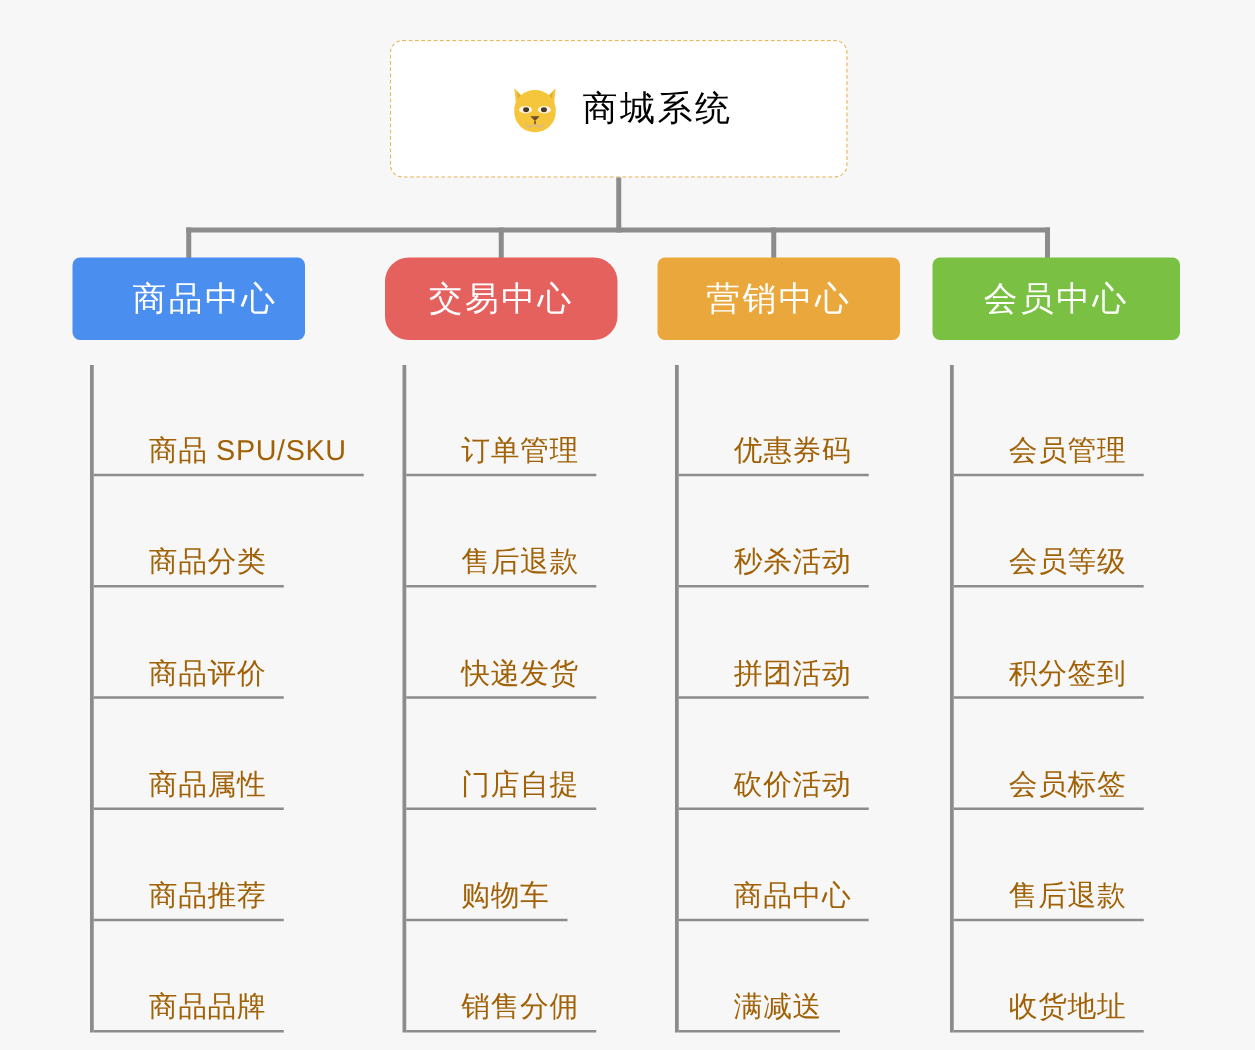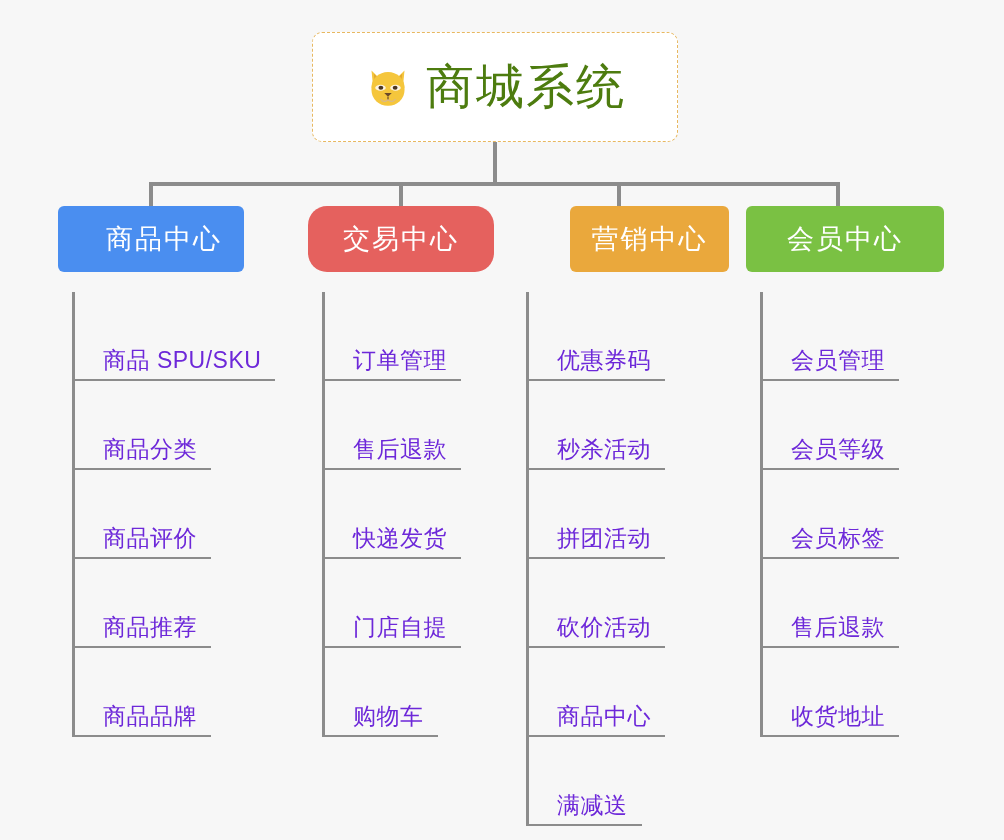--- a/index.html
+++ b/index.html
@@ -42,22 +42,22 @@
     width: 48px;
     height: 48px;
     position: relative;
   }
   .shiba {
     width: 48px;
     height: 48px;
     display: block;
   }
   .root-title {
-    font-size: 48px;
-    color: #4d7c0f;
+    font-size: 28px;
+    color: #000000;
     letter-spacing: 2px;
     white-space: nowrap;
   }
 
   
   .conn {
     position: absolute;
     background: #8c8c8c;
   }
   .conn-v { width: 4px; }
@@ -88,23 +88,23 @@
     padding-left: 0;
   }
   .item {
     position: relative;
     height: 89px;
     display: flex;
     align-items: flex-end;
   }
   .item-label {
     font-size: 23px;
-    color: #6d28d9;
+    color: #a16207;
     white-space: nowrap;
-    padding: 0 14px 6px 28px;
+    padding: 0 14px 6px 44px;
     border-bottom: 2px solid #8c8c8c;
     line-height: 1.1;
     letter-spacing: 0.5px;
   }
 </style>
 </head>
 <body>
 
 <div id="canvas">
 
@@ -148,20 +148,23 @@
         <div class="item">
           <span class="item-label">商品 SPU/SKU</span>
         </div>
         <div class="item">
           <span class="item-label">商品分类</span>
         </div>
         <div class="item">
           <span class="item-label">商品评价</span>
         </div>
         <div class="item">
+          <span class="item-label">商品属性</span>
+        </div>
+        <div class="item">
           <span class="item-label">商品推荐</span>
         </div>
         <div class="item">
           <span class="item-label">商品品牌</span>
         </div>
       </div>
     </div>
     <div class="column" style="left: 308px; width: 186px;">
       <div class="cat-box" style="background: rgb(229, 97, 94); width: 186px; border-radius: 19px;">
         <span>交易中心</span>
@@ -175,27 +178,30 @@
         </div>
         <div class="item">
           <span class="item-label">快递发货</span>
         </div>
         <div class="item">
           <span class="item-label">门店自提</span>
         </div>
         <div class="item">
           <span class="item-label">购物车</span>
         </div>
+        <div class="item">
+          <span class="item-label">销售分佣</span>
+        </div>
       </div>
     </div>
     <div class="column" style="left: 526px; width: 186px;">
-      <div class="cat-box" style="background: rgb(234, 168, 60); width: 159px; margin-left: 44px;">
+      <div class="cat-box" style="background: rgb(234, 168, 60); width: 194px;">
         <span>营销中心</span>
       </div>
-      <div class="items" style="margin-left: 0;">
+      <div class="items" style="margin-left: 14px;">
         <div class="item">
           <span class="item-label">优惠券码</span>
         </div>
         <div class="item">
           <span class="item-label">秒杀活动</span>
         </div>
         <div class="item">
           <span class="item-label">拼团活动</span>
         </div>
         <div class="item">
@@ -214,20 +220,23 @@
         <span>会员中心</span>
       </div>
       <div class="items" style="margin-left: 14px; text-align: center;">
         <div class="item">
           <span class="item-label">会员管理</span>
         </div>
         <div class="item">
           <span class="item-label">会员等级</span>
         </div>
         <div class="item">
+          <span class="item-label">积分签到</span>
+        </div>
+        <div class="item">
           <span class="item-label">会员标签</span>
         </div>
         <div class="item">
           <span class="item-label">售后退款</span>
         </div>
         <div class="item">
           <span class="item-label">收货地址</span>
         </div>
       </div>
     </div>

